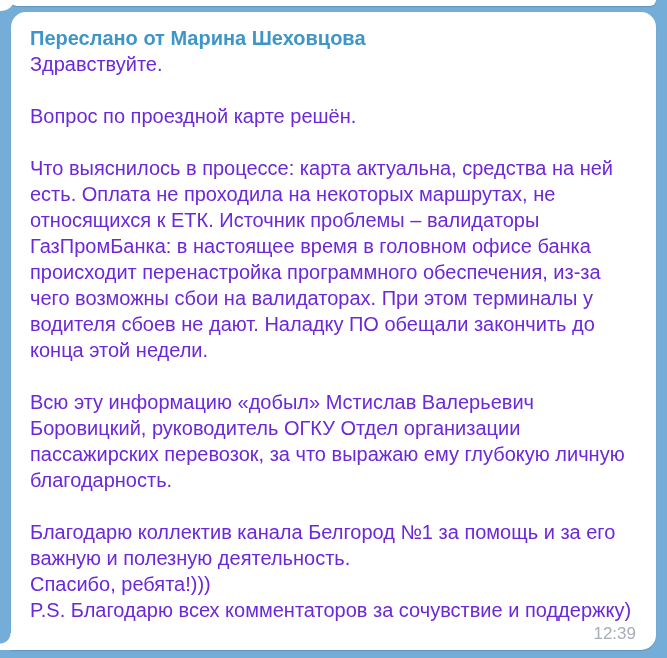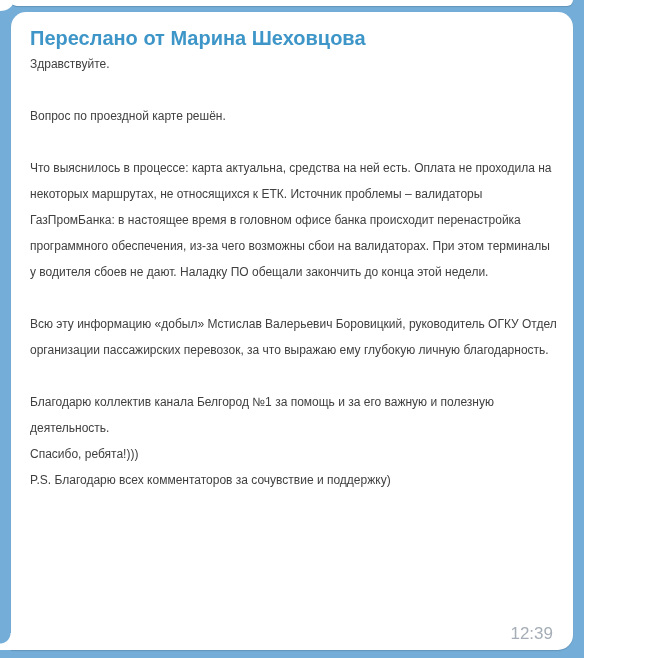--- a/index.html
+++ b/index.html
@@ -1,18 +1,18 @@
 <!DOCTYPE html>
 <html><head>
 <meta charset="utf-8">
 <style>
   html, body { margin: 0; padding: 0; }
   .screen {
     position: relative;
-    width: 584px;
+    width: 667px;
     height: 658px;
     background: #74aed8;
     overflow: hidden;
     font-family: "Liberation Sans", "DejaVu Sans", sans-serif;
   }
   
   .prev-bubble {
     position: absolute;
     top: 0; left: 11px; right: 11px;
     height: 6px;
@@ -46,22 +46,22 @@
   }
   .fwd-header {
     color: #3e96c8;
     font-weight: 700;
     font-size: 20px;
     line-height: 26px;
     cursor: pointer;
     white-space: nowrap;
   }
   .msg-text {
-    color: #404040;
-    font-size: 12px;
+    color: #6d28d9;
+    font-size: 20px;
     line-height: 26px;
     white-space: pre-line;
   }
   .msg-time {
     position: absolute;
     right: 20px; bottom: 6px;
     color: #a5adb6;
     font-size: 17px;
     line-height: 20px;
   }

